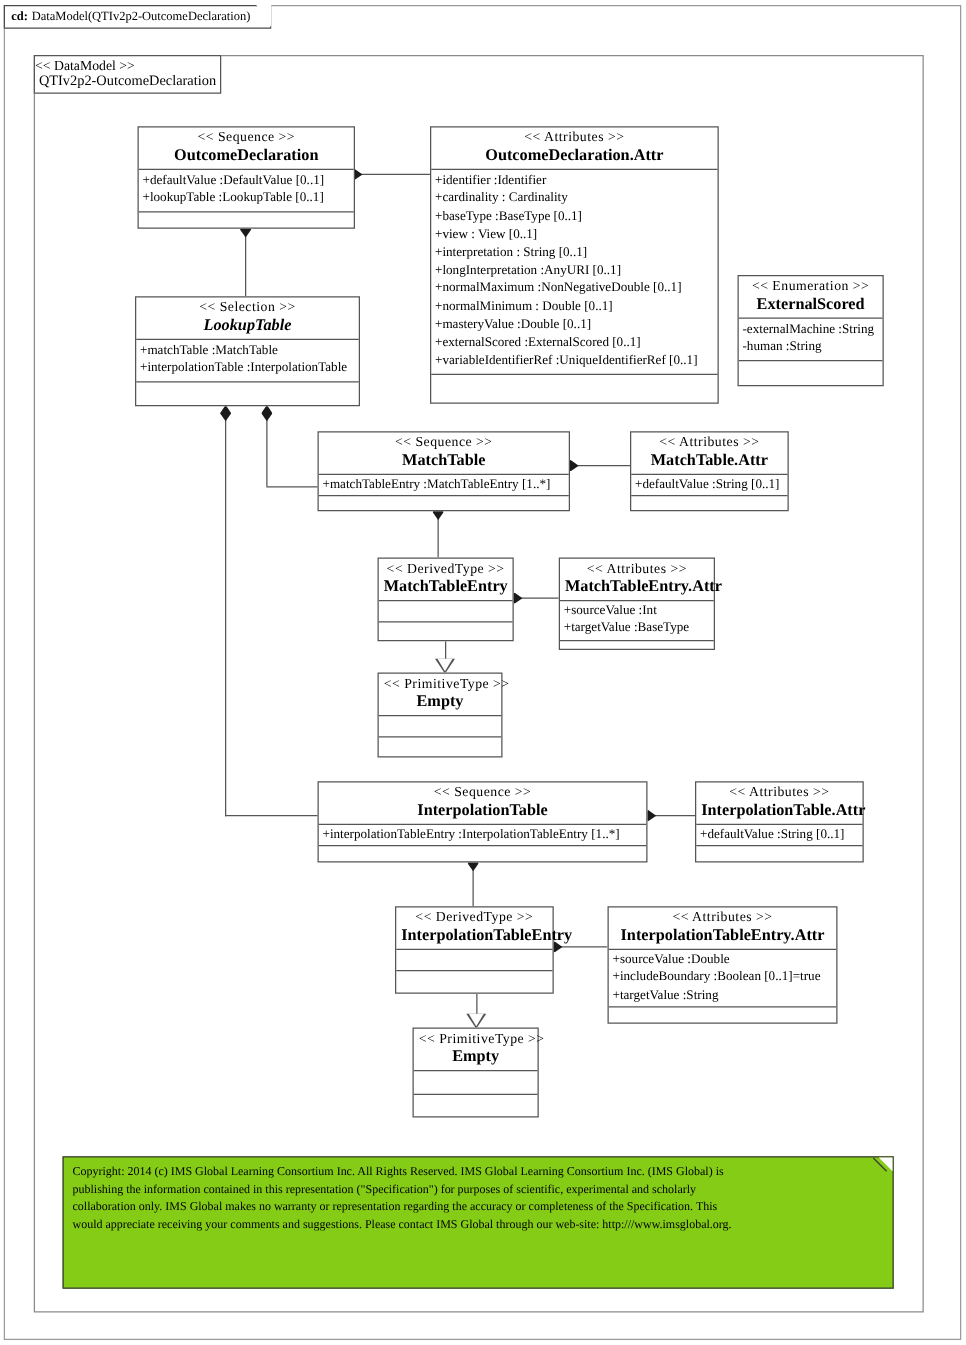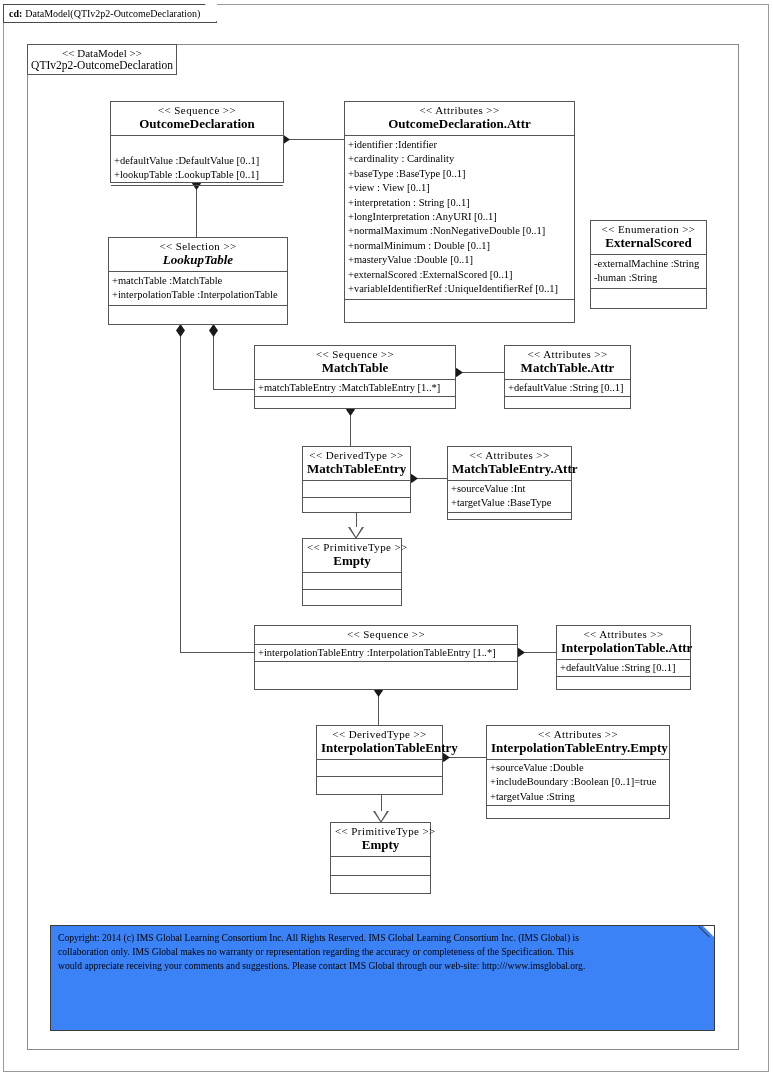--- a/index.html
+++ b/index.html
@@ -22,37 +22,37 @@
   .cls .hdr{padding:2px 4px 3px 4px;text-align:center;line-height:1.15;}
   .cls .stereo{font-size:11px;letter-spacing:.4px;white-space:nowrap;}
   .cls .cname{font-size:13px;font-weight:bold;white-space:nowrap;}
   .cls .cname.italic{font-style:italic;}
   .cls .sect{border-top:1px solid #555;}
   .cls .attr{font-size:10.5px;line-height:1.38;padding:0 2px 0 3px;white-space:nowrap;}
   .cls .empty{height:15px;}
 
   
   .dm-box{position:absolute;border:1px solid #555;background:#fff;box-sizing:border-box;}
-  .dm-box .stereo{font-size:11px;text-align:center;padding-top:2px;}
+  .dm-box .stereo{font-size:11px;padding-top:2px;}
   .dm-box .cname{font-size:11.5px;text-align:center;padding:0 3px 2px 3px;white-space:nowrap;}
 
   
   .ln{position:absolute;background:#555;}
   .lnh{height:1px;}
   .lnv{width:1px;}
   .diamond{position:absolute;width:13px;height:9px;background:#1a1a1a;
            clip-path:polygon(50% 0,100% 50%,50% 100%,0 50%);}
   .diamond.vert{width:9px;height:13px;}
   .tri-out{position:absolute;width:0;height:0;border-left:8px solid transparent;
            border-right:8px solid transparent;border-top:12px solid #555;}
   .tri-in{position:absolute;width:0;height:0;border-left:6.5px solid transparent;
           border-right:6.5px solid transparent;border-top:10px solid #fff;}
 
   
-  .note{position:absolute;background:#3b82f6;border:1px solid #3a3a3a;box-sizing:border-box;
+  .note{position:absolute;background:#84cc16;border:1px solid #3a3a3a;box-sizing:border-box;
         padding:5px 7px 4px 7px;font-family:Liberation Serif, serif;}
   .note p{margin:0;font-size:9.6px;line-height:1.47;color:#000;}
   .note-fold{position:absolute;right:0;top:0;width:0;height:0;
              border-left:11px solid transparent;border-top:11px solid #fff;}
   .note-fold-l{position:absolute;width:15px;height:1px;background:#3a3a3a;
                transform:rotate(45deg);transform-origin:left top;}
 </style>
 </head>
 <body>
 
@@ -110,21 +110,21 @@
 
   <div class="ln lnv" style="left:381px;top:795px;width:1px;height:18px;"></div>
   <div class="tri-out" style="left:373px;top:811px;"></div>
   <div class="tri-in" style="left:374.5px;top:811px;"></div>
 
   <div class="cls" style="left:110px;top:101px;width:174px;height:82px;">
     <div class="hdr">
       <div class="stereo">&lt;&lt; Sequence &gt;&gt;</div>
       <div class="cname">OutcomeDeclaration</div>
     </div>
-    <div class="sect" style="padding:18px 0 2px 0;">
+    <div class="sect" style="padding:2px 0 2px 0;">
       <div class="attr">+defaultValue  :DefaultValue  [0..1]</div>
       <div class="attr">+lookupTable :LookupTable [0..1]</div>
     </div>
     <div class="sect empty"></div>
   </div>
 
   <div class="cls" style="left:344px;top:101px;width:231px;height:222px;">
     <div class="hdr">
       <div class="stereo">&lt;&lt; Attributes &gt;&gt;</div>
       <div class="cname">OutcomeDeclaration.Attr</div>
@@ -217,20 +217,21 @@
       <div class="stereo">&lt;&lt; PrimitiveType  &gt;&gt;</div>
       <div class="cname">Empty</div>
     </div>
     <div class="sect empty" style="height:16px;"></div>
     <div class="sect empty" style="height:16px;"></div>
   </div>
 
   <div class="cls" style="left:254px;top:625px;width:264px;height:65px;">
     <div class="hdr">
       <div class="stereo">&lt;&lt; Sequence &gt;&gt;</div>
+      <div class="cname">InterpolationTable</div>
     </div>
     <div class="sect" style="padding:1px 0 1px 0;">
       <div class="attr">+interpolationTableEntry   :InterpolationTableEntry   [1..*]</div>
     </div>
     <div class="sect empty" style="height:14px;"></div>
   </div>
 
   <div class="cls" style="left:556px;top:625px;width:135px;height:65px;">
     <div class="hdr">
       <div class="stereo">&lt;&lt; Attributes &gt;&gt;</div>
@@ -247,40 +248,41 @@
       <div class="stereo">&lt;&lt; DerivedType &gt;&gt;</div>
       <div class="cname">InterpolationTableEntry</div>
     </div>
     <div class="sect empty" style="height:16px;"></div>
     <div class="sect empty" style="height:16px;"></div>
   </div>
 
   <div class="cls" style="left:486px;top:725px;width:184px;height:94px;">
     <div class="hdr">
       <div class="stereo">&lt;&lt; Attributes &gt;&gt;</div>
-      <div class="cname">InterpolationTableEntry.Empty</div>
+      <div class="cname">InterpolationTableEntry.Attr</div>
     </div>
     <div class="sect" style="padding:1px 0 1px 0;">
       <div class="attr">+sourceValue :Double</div>
       <div class="attr">+includeBoundary  :Boolean [0..1]=true</div>
       <div class="attr">+targetValue :String</div>
     </div>
     <div class="sect empty" style="height:12px;"></div>
   </div>
 
   <div class="cls" style="left:330px;top:822px;width:101px;height:72px;">
     <div class="hdr">
       <div class="stereo">&lt;&lt; PrimitiveType  &gt;&gt;</div>
       <div class="cname">Empty</div>
     </div>
     <div class="sect empty" style="height:18px;"></div>
     <div class="sect empty" style="height:18px;"></div>
   </div>
 
   <div class="note" style="left:50px;top:925px;width:665px;height:106px;">
     <p>Copyright: 2014 (c) IMS Global Learning Consortium Inc.  All Rights Reserved.  IMS Global Learning Consortium Inc. (IMS Global) is</p>
+    <p>publishing the information contained in this representation ("Specification") for purposes of scientific, experimental and scholarly</p>
     <p>collaboration only.  IMS Global makes no warranty or representation regarding the accuracy or completeness of the Specification.  This</p>
     <p>would appreciate receiving your comments and suggestions.  Please contact IMS Global through our web-site: http:///www.imsglobal.org.</p>
     <div class="note-fold"></div>
     <div class="note-fold-l" style="right:0;top:0;width:15px;"></div>
   </div>
 
 </div>
 
 </body></html>

